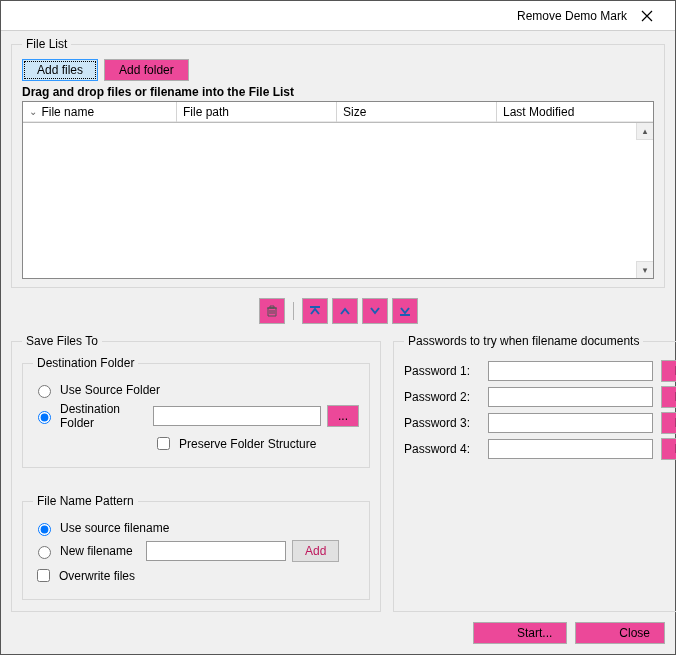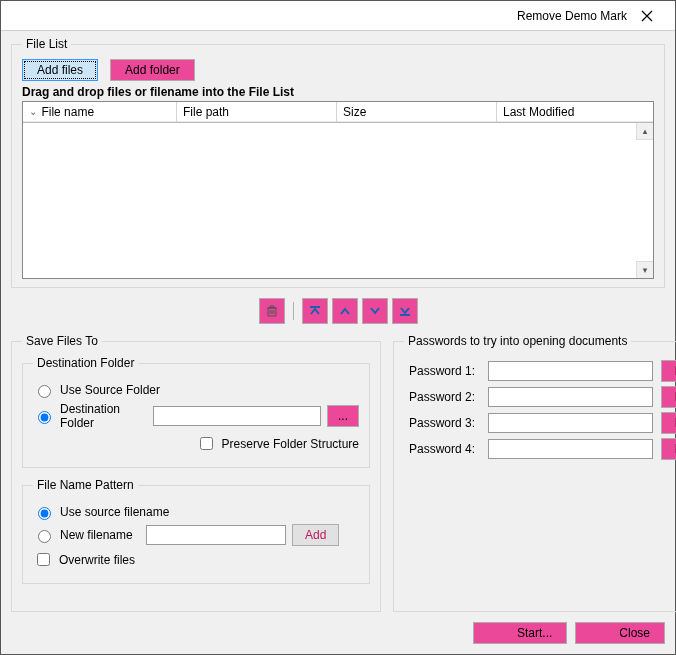--- a/index.html
+++ b/index.html
@@ -65,21 +65,21 @@
     background: #cde6f7;
     border: 1px solid #3399ff;
     outline: 1px dotted #000;
     outline-offset: -3px;
   }
   .btn.small { padding: 2px 10px; min-width: 48px; }
   .btn.icon {
     width: 26px; height:26px; padding:0;
     display:inline-flex; align-items:center; justify-content:center;
   }
-  .file-buttons { display:flex; gap:12px; margin-bottom:4px; }
+  .file-buttons { display:flex; gap:6px; margin-bottom:4px; }
   .instruction { font-weight:bold; font-size:12px; margin: 2px 0 2px 0; }
   .grid-wrap {
     border: 1px solid #888;
     background:#fff;
     height: 178px;
     display:flex;
     flex-direction:column;
   }
   .grid-header {
     display:flex;
@@ -142,21 +142,21 @@
     background:#fff;
     height:20px;
     font-family:inherit;
     font-size:12px;
     padding: 0 4px;
   }
   input[type=text]:disabled { background:#fff; color:#888;}
   .dest-row { display:flex; align-items:center; gap:6px; }
   .dest-row input[type=text]{ width:186px; }
   .pw-row { display:flex; align-items:center; gap:8px; margin:4px 0; }
-  .pw-row label { width:76px; text-align:center; }
+  .pw-row label { width:76px; text-align:left; }
   .pw-row input[type=text]{ flex:1; }
   .footer {
     display:flex;
     justify-content:flex-end;
     gap:8px;
     padding-top:10px;
   }
   .footer .btn { min-width:76px;padding-left:43px; }
   .chev { font-size:10px; line-height:1; color:#666; margin-right:4px;}
   svg { display:block; }
@@ -232,36 +232,36 @@
       <button class="btn icon">
         <svg width="14" height="14" viewBox="0 0 14 14">
             <path d="M3 4 L7 9 L11 4" fill="none" stroke="#1a5fb4" stroke-width="2"></path>
             <path d="M2 11h10" stroke="#1a5fb4" stroke-width="2"></path>
           </svg>
       </button>
     </div>
 
     <div class="lower">
       <div class="left">
-        <fieldset style="flex:1; display:flex; flex-direction:column; gap:10px;">
+        <fieldset style="flex:1; display:flex; flex-direction:column; gap:26px;">
           <legend>Save Files To</legend>
 
           <fieldset class="inner">
             <legend>Destination Folder</legend>
             <div class="radio-row">
               <input type="radio" name="dest" style="">
               <label>Use Source Folder</label>
             </div>
             <div class="radio-row dest-row">
               <input type="radio" name="dest" checked="" style="">
               <label>Destination Folder</label>
               <input type="text" style="">
               <button class="btn" style="padding:2px 10px;">...</button>
             </div>
-            <div class="check-row" style="margin-left:120px;justify-content:flex-end;">
+            <div class="check-row" style="margin-left:120px;">
               <input type="checkbox" style="">
               <label>Preserve Folder Structure</label>
             </div>
           </fieldset>
 
           <fieldset class="inner">
             <legend>File Name Pattern</legend>
             <div class="radio-row">
               <input type="radio" name="fn" checked="" style="">
               <label>Use source filename</label>
@@ -275,21 +275,21 @@
             <div class="check-row">
               <input type="checkbox" style="">
               <label>Overwrite files</label>
             </div>
           </fieldset>
         </fieldset>
       </div>
 
       <div class="right">
         <fieldset style="height:100%;">
-          <legend>Passwords to try into opening documents</legend>
+          <legend>Passwords to try when filename documents</legend>
           <div class="pw-row">
             <label>Password 1:</label>
             <input type="text" style="">
             <button class="btn small">Edit</button>
           </div>
           <div class="pw-row">
             <label>Password 2:</label>
             <input type="text" style="">
             <button class="btn small">Edit</button>
           </div>

